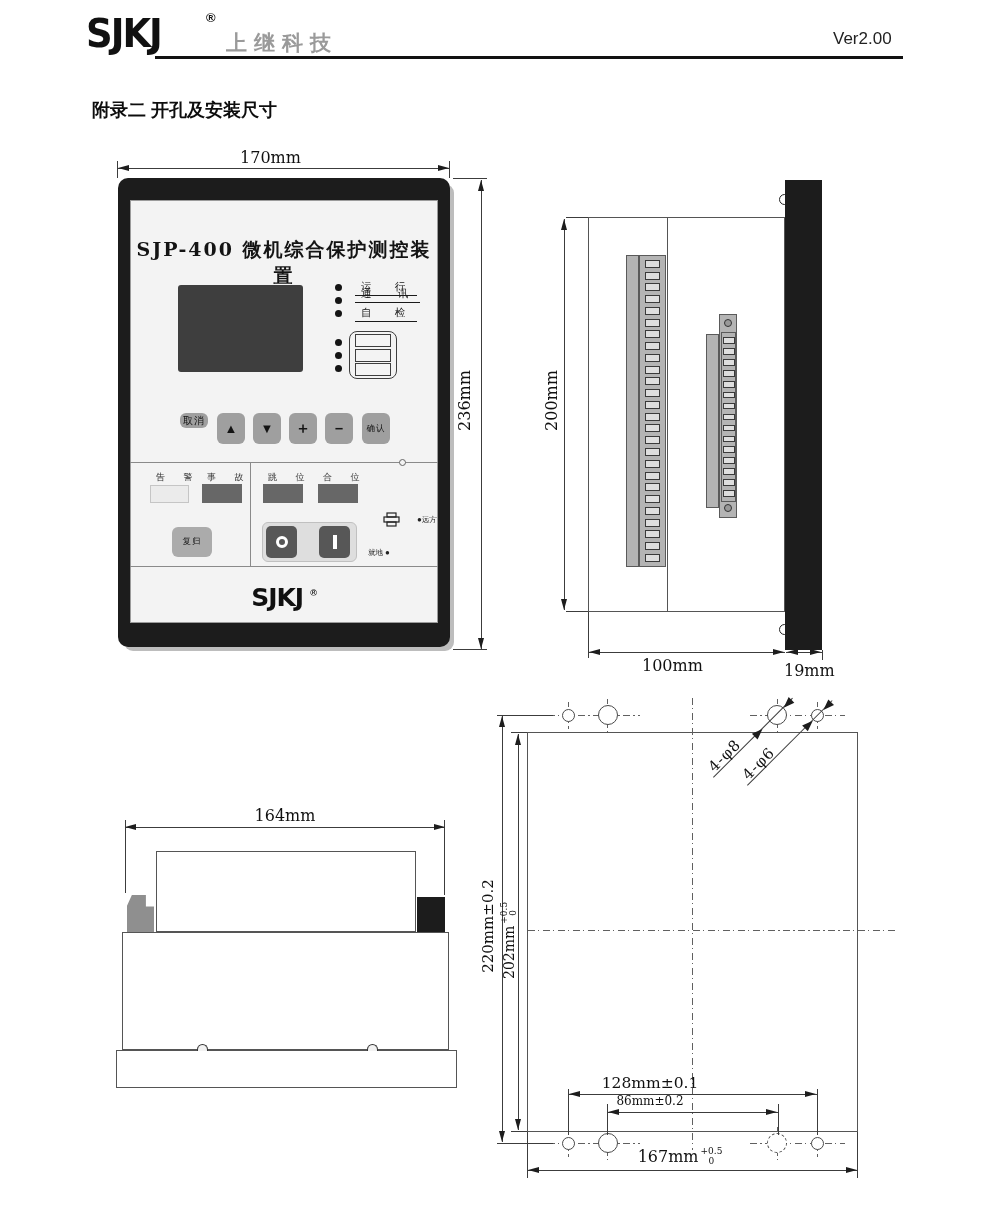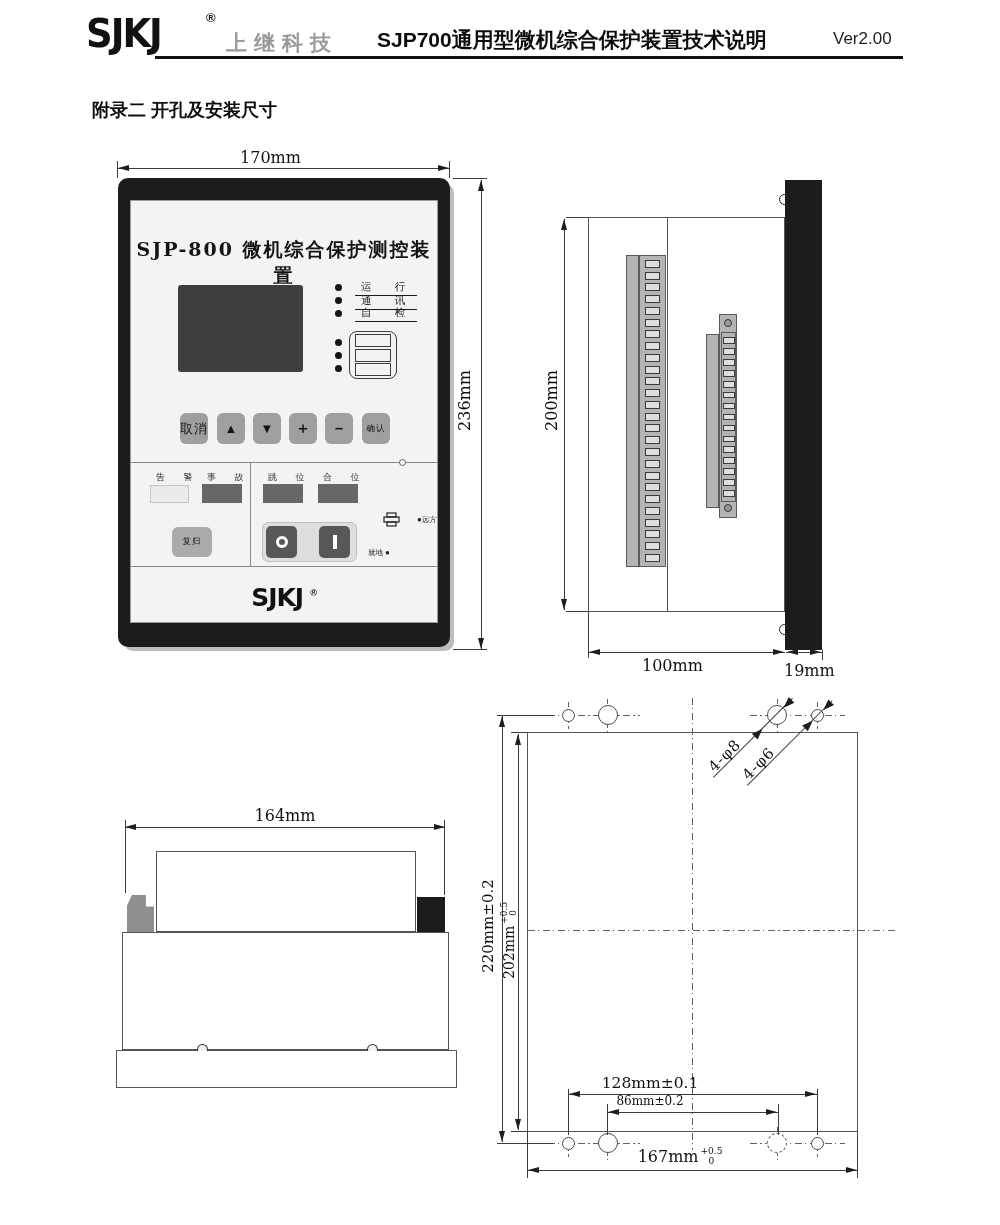--- a/index.html
+++ b/index.html
@@ -41,60 +41,59 @@
 </style>
 </head>
 <body>
 
 <div id="page">
 
   <div class="abs" style="left:0;top:0;width:1000px;height:70px;">
     <div class="abs" style="left:86px;top:12px;font-size:37px;font-weight:900;letter-spacing:-2px;font-family:'DejaVu Sans',sans-serif;transform:scaleY(1.04);">SJKJ</div>
     <div class="abs" style="left:206px;top:10px;font-size:13px;font-weight:bold;">®</div>
     <div class="abs" style="left:226px;top:29px;font-size:21px;font-weight:bold;color:#9a9a9a;letter-spacing:7px;">上继科技</div>
-    <div class="abs" style="left:377px;top:26px;font-size:21px;font-weight:bold;color:#0d0d0d;">SJP700通用型微机综合保护装置技术说明</div>
     <div class="abs" style="left:833px;top:29px;font-size:17px;color:#222;">Ver2.00</div>
     <div class="ln" style="left:155px;top:56px;width:748px;height:2.5px;background:#111;"></div>
   </div>
 
   <div class="abs" style="left:92px;top:98px;font-size:18px;font-weight:bold;color:#0d0d0d;">附录二 开孔及安装尺寸</div>
 
   <div>
 
     <div class="ln" style="left:117px;top:161px;width:1px;height:17px;"></div>
     <div class="ln" style="left:449px;top:161px;width:1px;height:17px;"></div>
     <div class="ln" style="left:118px;top:168px;width:331px;height:1px;"></div>
     <div class="ah ah-l" style="left:118px;top:165px;"></div>
     <div class="ah ah-r" style="left:438px;top:165px;"></div>
     <div class="dim dimc" style="left:105px;top:148px;width:331px;">170mm</div>
 
     <div class="abs" style="left:118px;top:178px;width:332px;height:469px;background:#1c1c1c;border-radius:10px;box-shadow:5px 5px 0 -1px #bdbdbd;"></div>
     <div class="abs" style="left:130px;top:200px;width:308px;height:423px;background:#f3f3f3;border:1px solid #9b9b9b;box-sizing:border-box;"></div>
 
-    <div class="abs" style="left:130px;top:237px;width:308px;text-align:center;font-family:'DejaVu Serif','Liberation Serif',serif;font-size:19px;font-weight:bold;letter-spacing:2px;color:#141414;">SJP-800  微机综合保护测控装置</div>
+    <div class="abs" style="left:130px;top:237px;width:308px;text-align:center;font-family:'DejaVu Serif','Liberation Serif',serif;font-size:19px;font-weight:bold;letter-spacing:2px;color:#141414;">SJP-400  微机综合保护测控装置</div>
 
     <div class="abs" style="left:178px;top:285px;width:125px;height:87px;background:#3e3e3e;border-radius:3px;"></div>
 
     <div class="dot" style="left:335px;top:284px;width:7px;height:7px;"></div>
     <div class="dot" style="left:335px;top:297px;width:7px;height:7px;"></div>
     <div class="dot" style="left:335px;top:310px;width:7px;height:7px;"></div>
     <div class="ledlab" style="left:355px;top:280px;">运 行</div>
-    <div class="ledlab" style="left:355px;top:294px;">通 讯</div>
+    <div class="ledlab" style="left:355px;top:287px;font-family:Liberation Mono, monospace;">通 讯</div>
     <div class="ledlab" style="left:355px;top:306px;">自 检</div>
 
     <div class="dot" style="left:335px;top:339px;width:7px;height:7px;"></div>
     <div class="dot" style="left:335px;top:352px;width:7px;height:7px;"></div>
     <div class="dot" style="left:335px;top:365px;width:7px;height:7px;"></div>
     <div class="indbox" style="left:349px;top:331px;width:48px;height:48px;">
         <div class="slot"></div>
         <div class="slot"></div>
         <div class="slot"></div>
       </div>
 
-    <div class="pbtn" style="left:180px;top:413px;width:28px;height:31px;font-size:13px;letter-spacing:1px;">取消</div>
+    <div class="pbtn" style="left:180px;top:413px;width:28px;height:15px;font-size:10px;letter-spacing:1px;">取消</div>
     <div class="pbtn" style="left:217px;top:413px;width:28px;height:31px;font-size:13px;">▲</div>
     <div class="pbtn" style="left:253px;top:413px;width:28px;height:31px;font-size:13px;">▼</div>
     <div class="pbtn" style="left:289px;top:413px;width:28px;height:31px;font-size:15px;font-weight:bold;">＋</div>
     <div class="pbtn" style="left:325px;top:413px;width:28px;height:31px;font-size:15px;font-weight:bold;">－</div>
     <div class="pbtn" style="left:362px;top:413px;width:28px;height:31px;font-size:8.5px;letter-spacing:1px;">确认</div>
 
     <div class="lngray" style="left:130px;top:462px;width:308px;height:1px;"></div>
     <div class="abs" style="left:399px;top:459px;width:7px;height:7px;border:1px solid #666;border-radius:50%;background:#f3f3f3;box-sizing:border-box;"></div>
     <div class="lngray" style="left:250px;top:462px;width:1px;height:105px;"></div>
     <div class="lngray" style="left:130px;top:566px;width:308px;height:1px;"></div>

